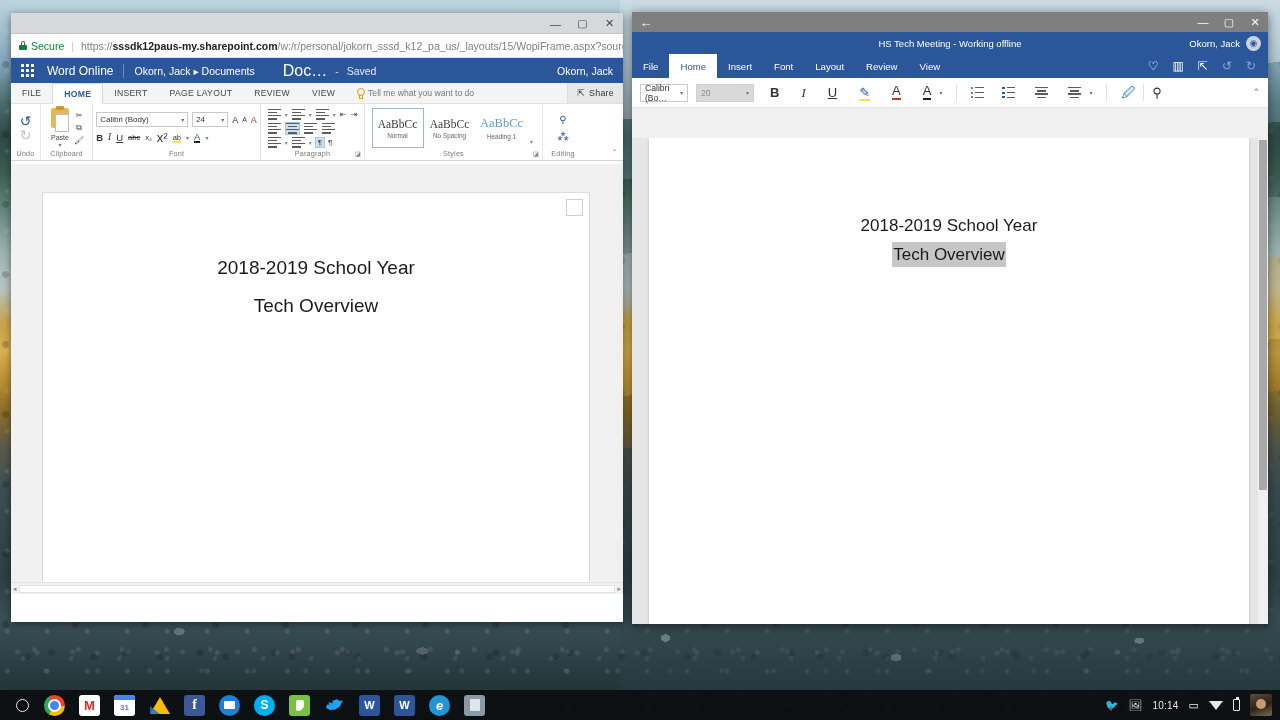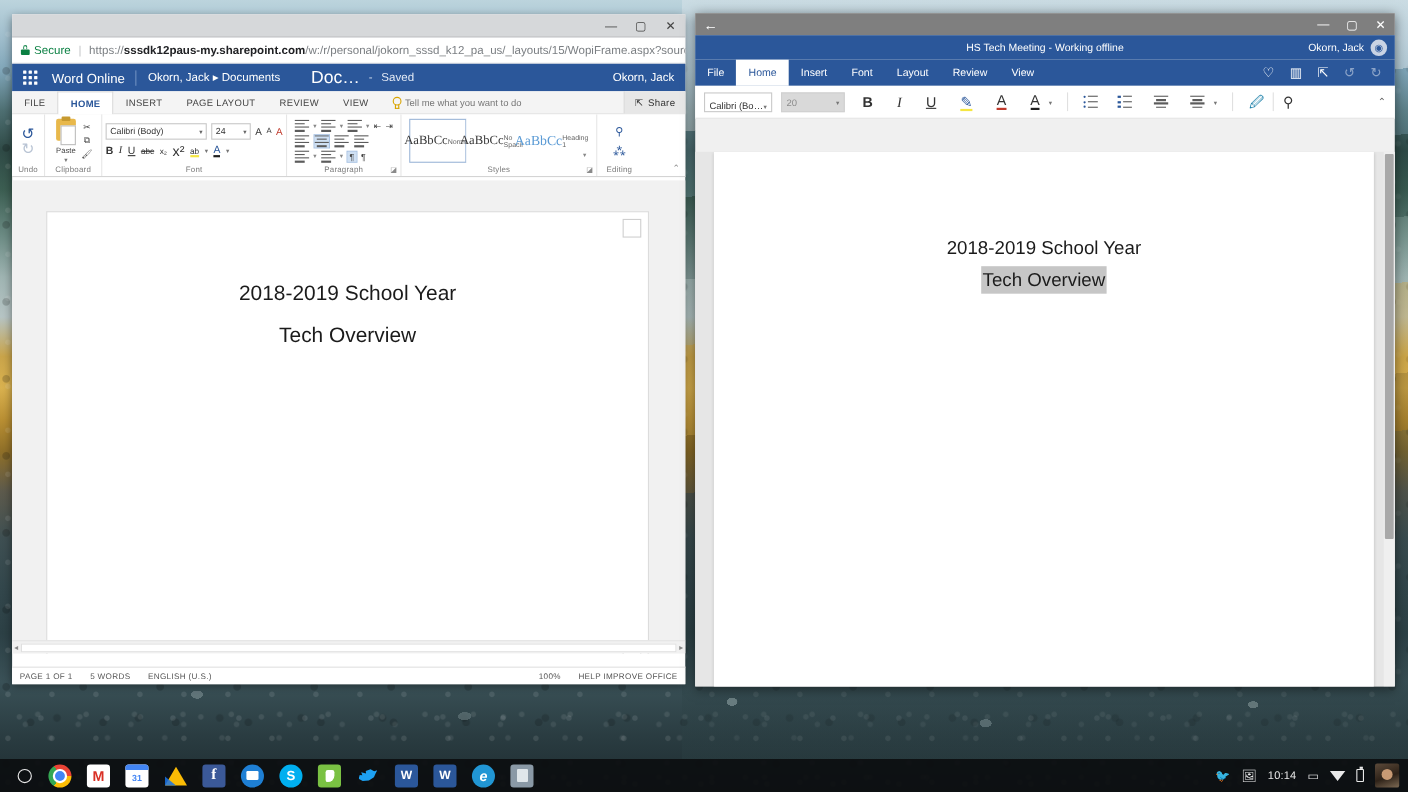--- a/index.html
+++ b/index.html
@@ -161,21 +161,21 @@
   .para-ico { width:13px; height:11px; display:flex; flex-direction:column;
     justify-content:space-between; cursor:pointer; }
   .para-ico i { height:1.4px; background:#5c5c5c; display:block; }
   .para-ico.c1 i:nth-child(1){width:100%} .para-ico.c1 i:nth-child(2){width:70%}
   .para-ico.c1 i:nth-child(3){width:100%} .para-ico.c1 i:nth-child(4){width:70%}
   .para-ico.c2 i{width:100%;margin:0 auto}
   .para-ico.c2 i:nth-child(2){width:70%} .para-ico.c2 i:nth-child(4){width:70%}
   .sel-btn { background:#cfe0f3; outline:1px solid #a9c3e4; }
 
   .style-gal { display:flex; align-items:stretch; gap:0; height:40px; }
-  .style-card { width:52px; display:flex; flex-direction:row;
+  .style-card { width:52px; display:flex; flex-direction:column;
     align-items:center; justify-content:center; cursor:pointer; background:#fff; }
   .style-card.active { border:1.6px solid #9cb6d8; }
   .sc-prev { font-family:"Liberation Serif", serif; font-size:11.5px; color:#3a3a3a; }
   .sc-prev.h1 { color:#5b9bd5; font-size:12.5px; }
   .sc-name { font-size:6.4px; color:#666; margin-top:2px; }
   .gal-more { width:8px; display:flex; align-items:flex-end; justify-content:center;
     font-size:6px; color:#888; padding-bottom:3px; cursor:pointer; }
   .dlg-launcher { position:absolute; right:3px; bottom:2px; font-size:6.5px;
     color:#8a8a8a; cursor:pointer; }
   .collapse-ribbon { position:absolute; right:5px; bottom:3px; font-size:8px;
@@ -238,21 +238,21 @@
   .wd-tab.active { background:#fff; color:#2b579a; }
   #wd-tabs .right-icos { margin-left:auto; display:flex; align-items:center;
     gap:14px; padding-right:12px; font-size:12px; }
   .ico-dim { opacity:.45; }
 
   #wd-ribbon { height:30px; background:#fff; display:flex; align-items:center;
     gap:8px; padding:0 8px; border-bottom:1px solid #e3e3e3; position:relative; }
   .wd-fbox { display:flex; align-items:center; justify-content:space-between;
     border:1px solid #c9c9c9; height:18px; font-size:8.6px; color:#333;
     padding:0 4px; background:#fff; cursor:pointer; }
-  .wd-fbox.name { width:62px;align-items:flex-end; }
+  .wd-fbox.name { width:48px; }
   .wd-fbox.size { width:58px; background:#d9d9d9; color:#8c8c8c; border-color:#d0d0d0; }
   .wd-fbox .cv { font-size:6px; color:#777; }
   .wd-icon { font-size:13px; color:#333; cursor:pointer; line-height:1; }
   .wd-vdiv { width:1px; height:17px; background:#e0e0e0; }
   .ul-red { border-bottom:2px solid #c0392b; line-height:.95; }
   .ul-blue { border-bottom:2px solid #1f1f1f; line-height:.95; }
   .hl-pen { position:relative; }
   .hl-pen::after{content:"";position:absolute;left:0;right:0;bottom:-2px;height:2.5px;background:#f5e642;}
   .wd-list { width:13px; height:11px; display:flex; flex-direction:column;
     justify-content:space-between; cursor:pointer; }
@@ -577,29 +577,20 @@
         <div class="doc-title-line" id="wo-l2">Tech Overview</div>
       </div>
 
       <div id="wo-hscroll">
         <span>◂</span>
         <span class="track"></span>
         <span>▸</span>
       </div>
     </div>
 
-    <div id="wo-status">
-      <span class="sitem">PAGE 1 OF 1</span>
-      <span class="sitem">5 WORDS</span>
-      <span class="sitem">ENGLISH (U.S.)</span>
-      <span class="right">
-        <span>100%</span>
-        <span>HELP IMPROVE OFFICE</span>
-      </span>
-    </div>
   </div>
 
   <div class="win" id="word-window">
 
     <div id="wd-chrome-bar">
       <span id="wd-back">←</span>
       <span class="wd-ctl min">—</span>
       <span class="wd-ctl max">▢</span>
       <span class="wd-ctl cls">✕</span>
     </div>

